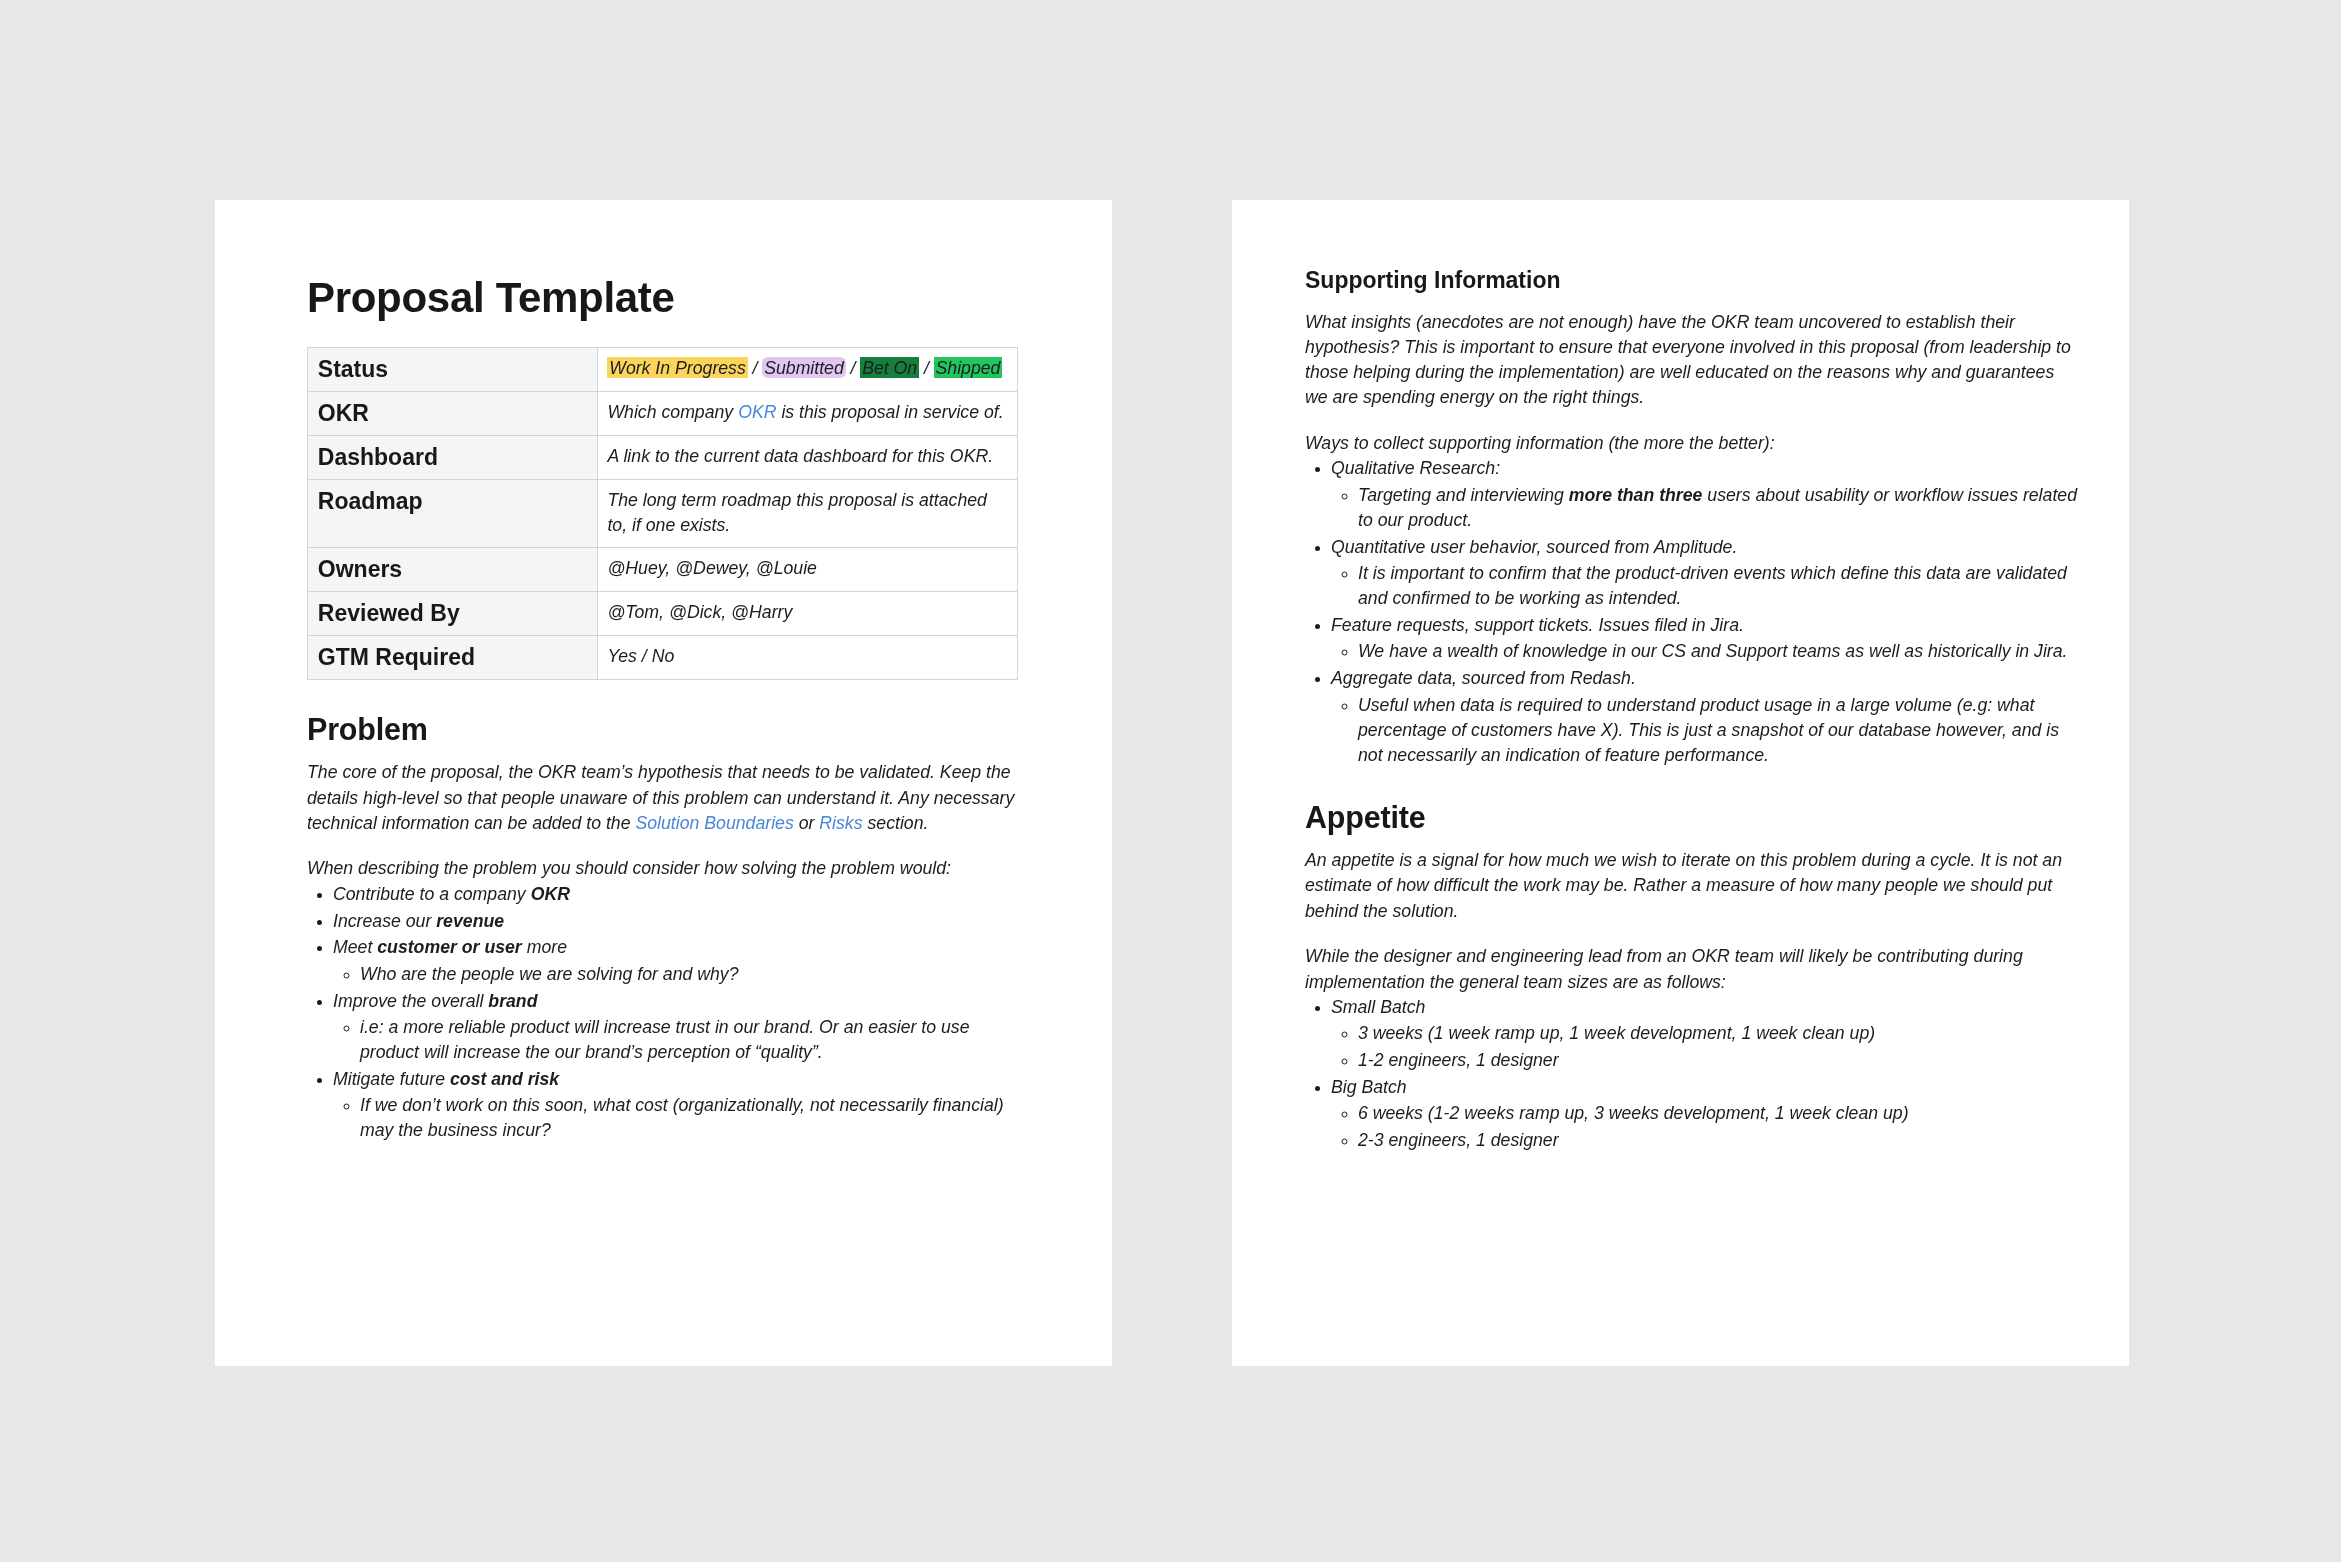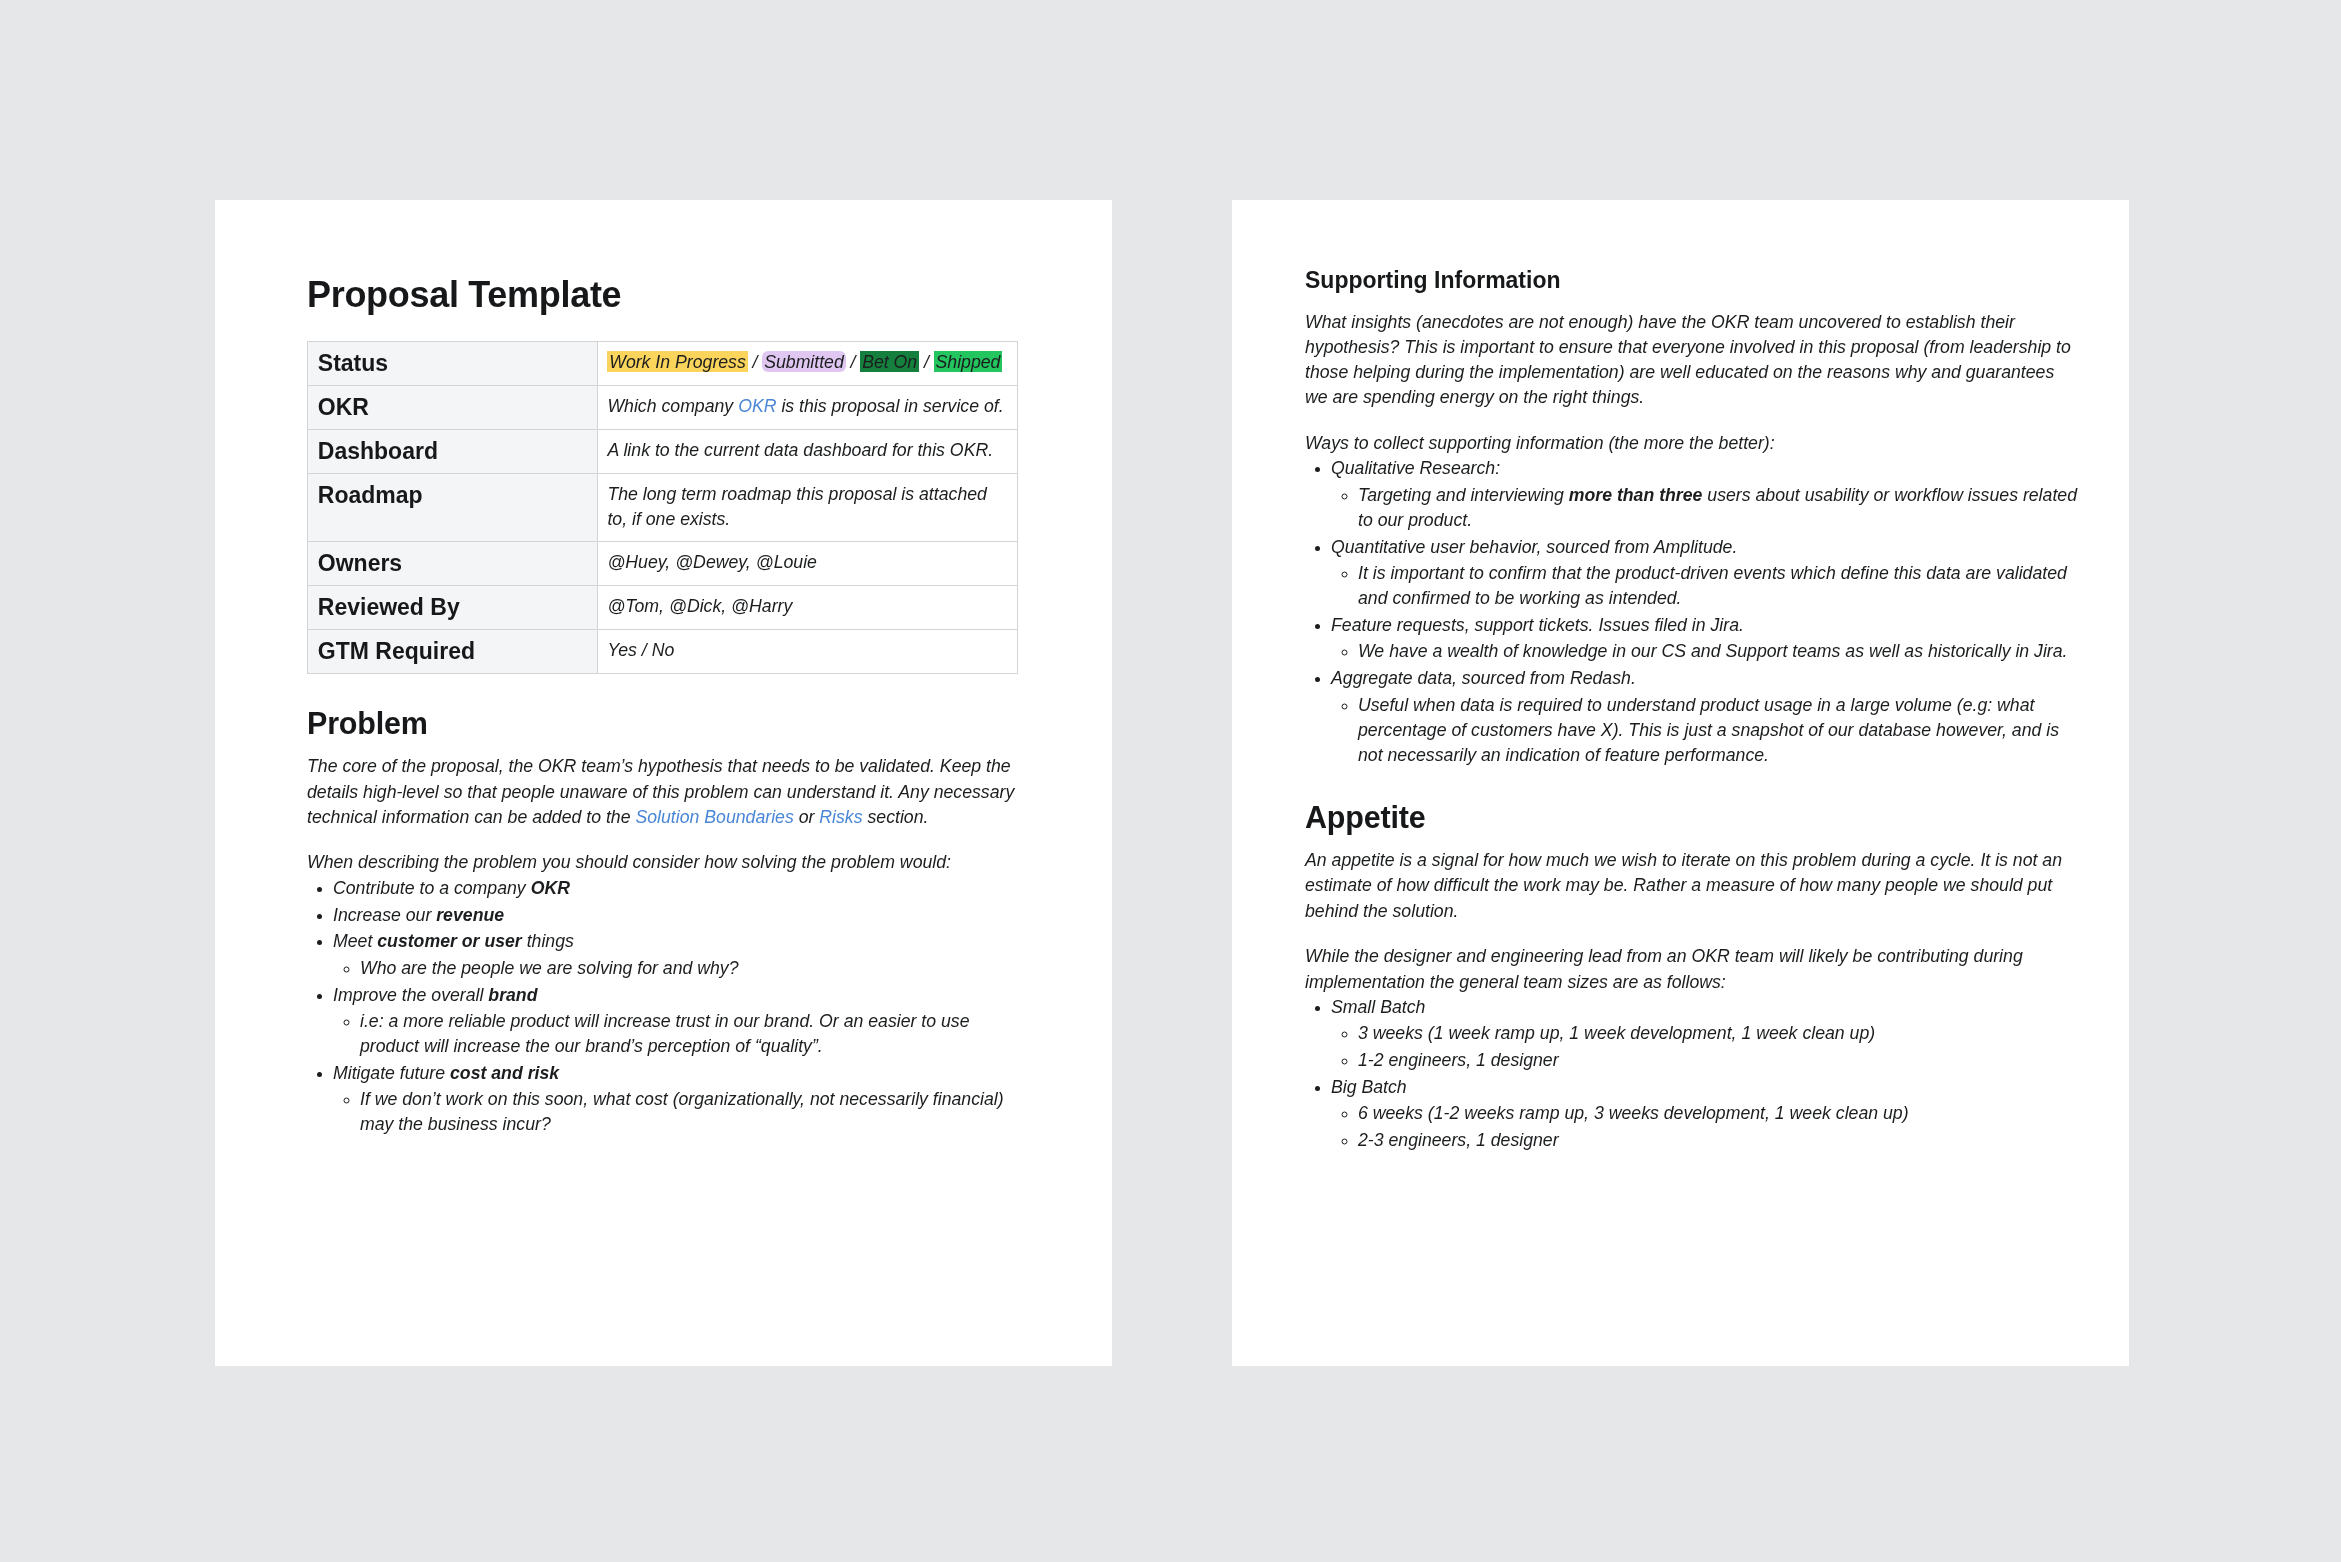--- a/index.html
+++ b/index.html
@@ -27,21 +27,21 @@
     padding: 67px 92px 0 92px;
   }
   #page-right {
     left: 1232px;
     top: 200px;
     width: 897px;
     height: 1166px;
     padding: 67px 49px 0 73px;
   }
   h1.doc-title {
-    font-size: 36px;
+    font-size: 42px;
     font-weight: bold;
     color: #16181a;
     margin: 7.3px 0 24.4px 0;
     letter-spacing: -0.3px;
   }
   h2.sec-title {
     font-size: 30.5px;
     font-weight: bold;
     color: #16181a;
     margin: 32px 0 13.4px 0;
@@ -149,21 +149,21 @@
       </tbody>
   </table>
 
   <h2 class="sec-title">Problem</h2>
   <p class="body" id="problem-intro"><span class="sep">The core of the proposal, the OKR team’s hypothesis that needs to be validated. Keep the details high-level so that people unaware of this problem can understand it. Any necessary technical information can be added to the </span><span class="lnk">Solution Boundaries</span><span class="sep"> or </span><span class="lnk">Risks</span><span class="sep"> section.</span></p>
   <div class="nobullet-gap"></div>
   <p class="body tight">When describing the problem you should consider how solving the problem would:</p>
   <ul id="problem-bullets">
       <li><span class="sep">Contribute to a company </span><b>OKR</b></li>
       <li><span class="sep">Increase our </span><b>revenue</b></li>
-      <li><span class="sep">Meet </span><b>customer or user</b><span class="sep"> things</span><ul>
+      <li><span class="sep">Meet </span><b>customer or user</b><span class="sep"> more</span><ul>
           <li><span class="sep">Who are the people we are solving for and why?</span></li>
         </ul></li>
       <li><span class="sep">Improve the overall </span><b>brand</b><ul>
           <li><span class="sep">i.e: a more reliable product will increase trust in our brand. Or an easier to use product will increase the our brand’s perception of “quality”.</span></li>
         </ul></li>
       <li><span class="sep">Mitigate future </span><b>cost and risk</b><ul>
           <li><span class="sep">If we don’t work on this soon, what cost (organizationally, not necessarily financial) may the business incur?</span></li>
         </ul></li>
     </ul>
 </div>

